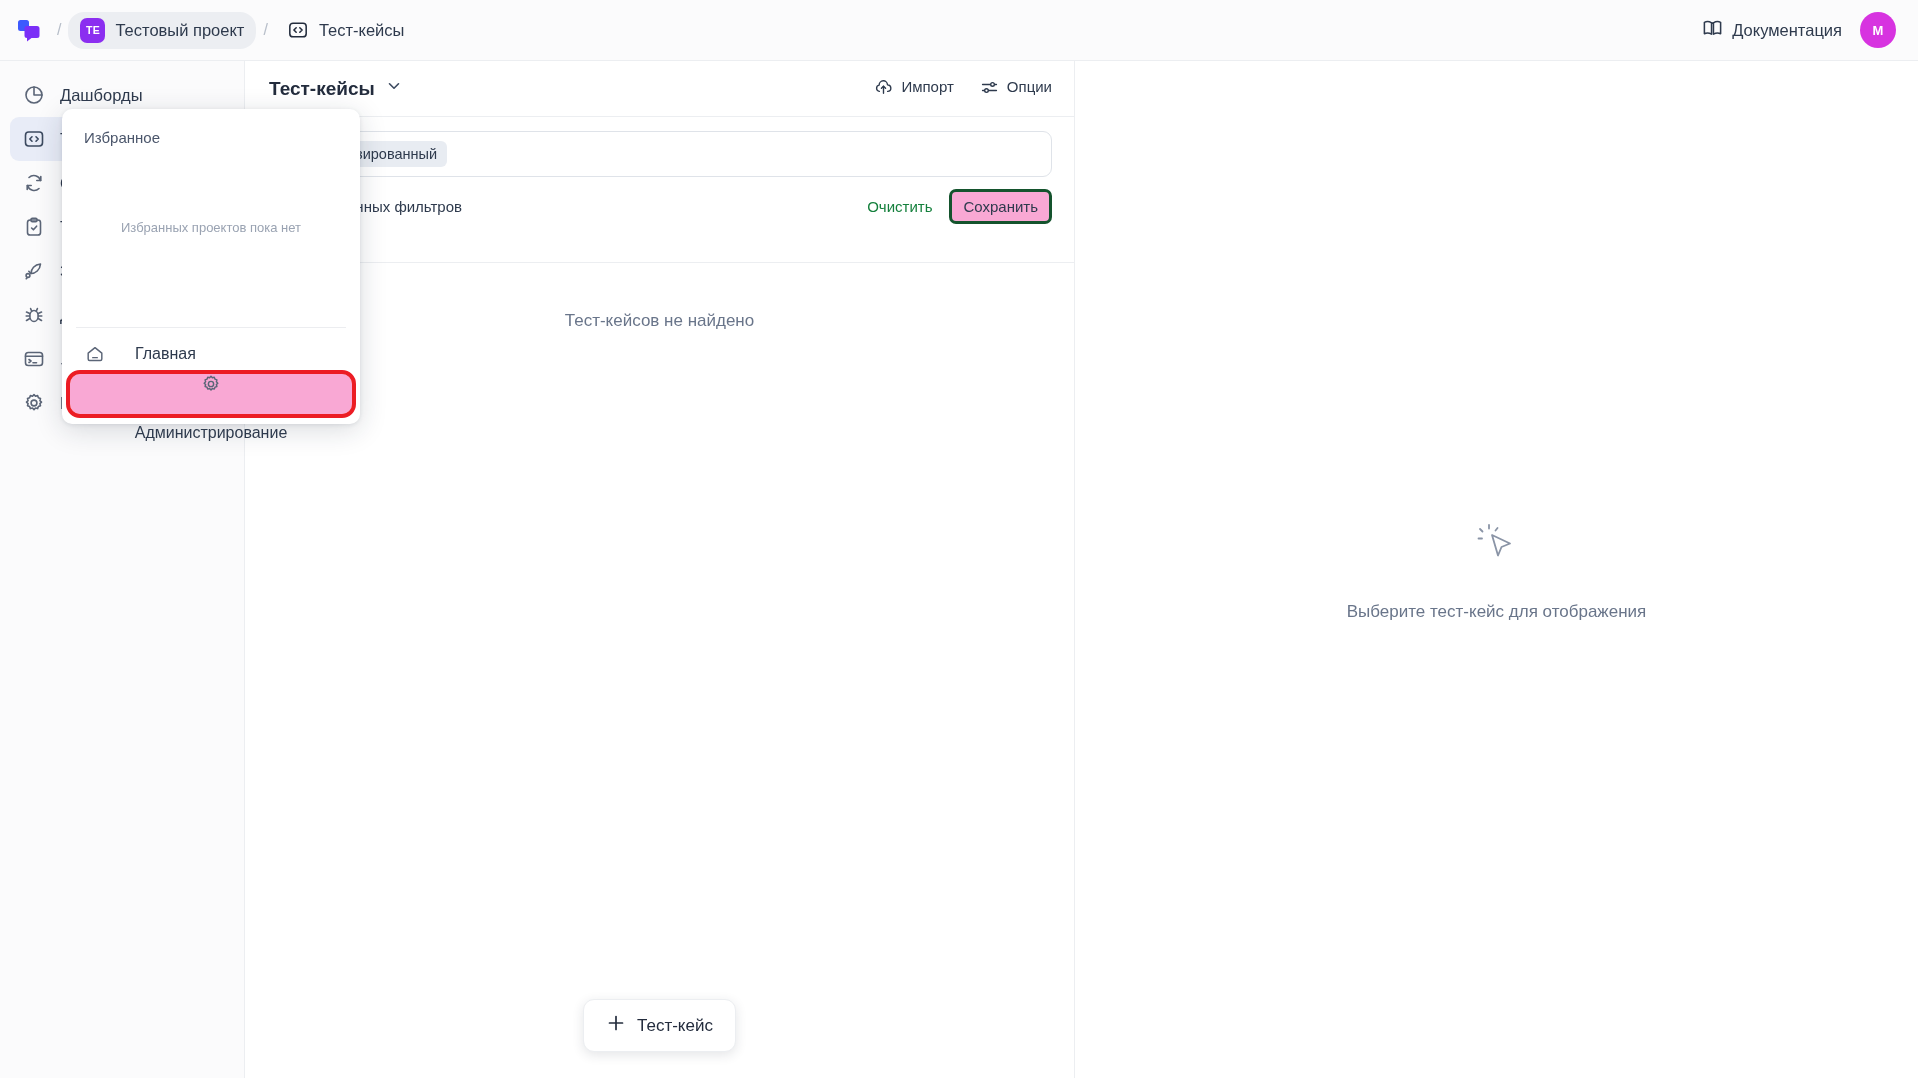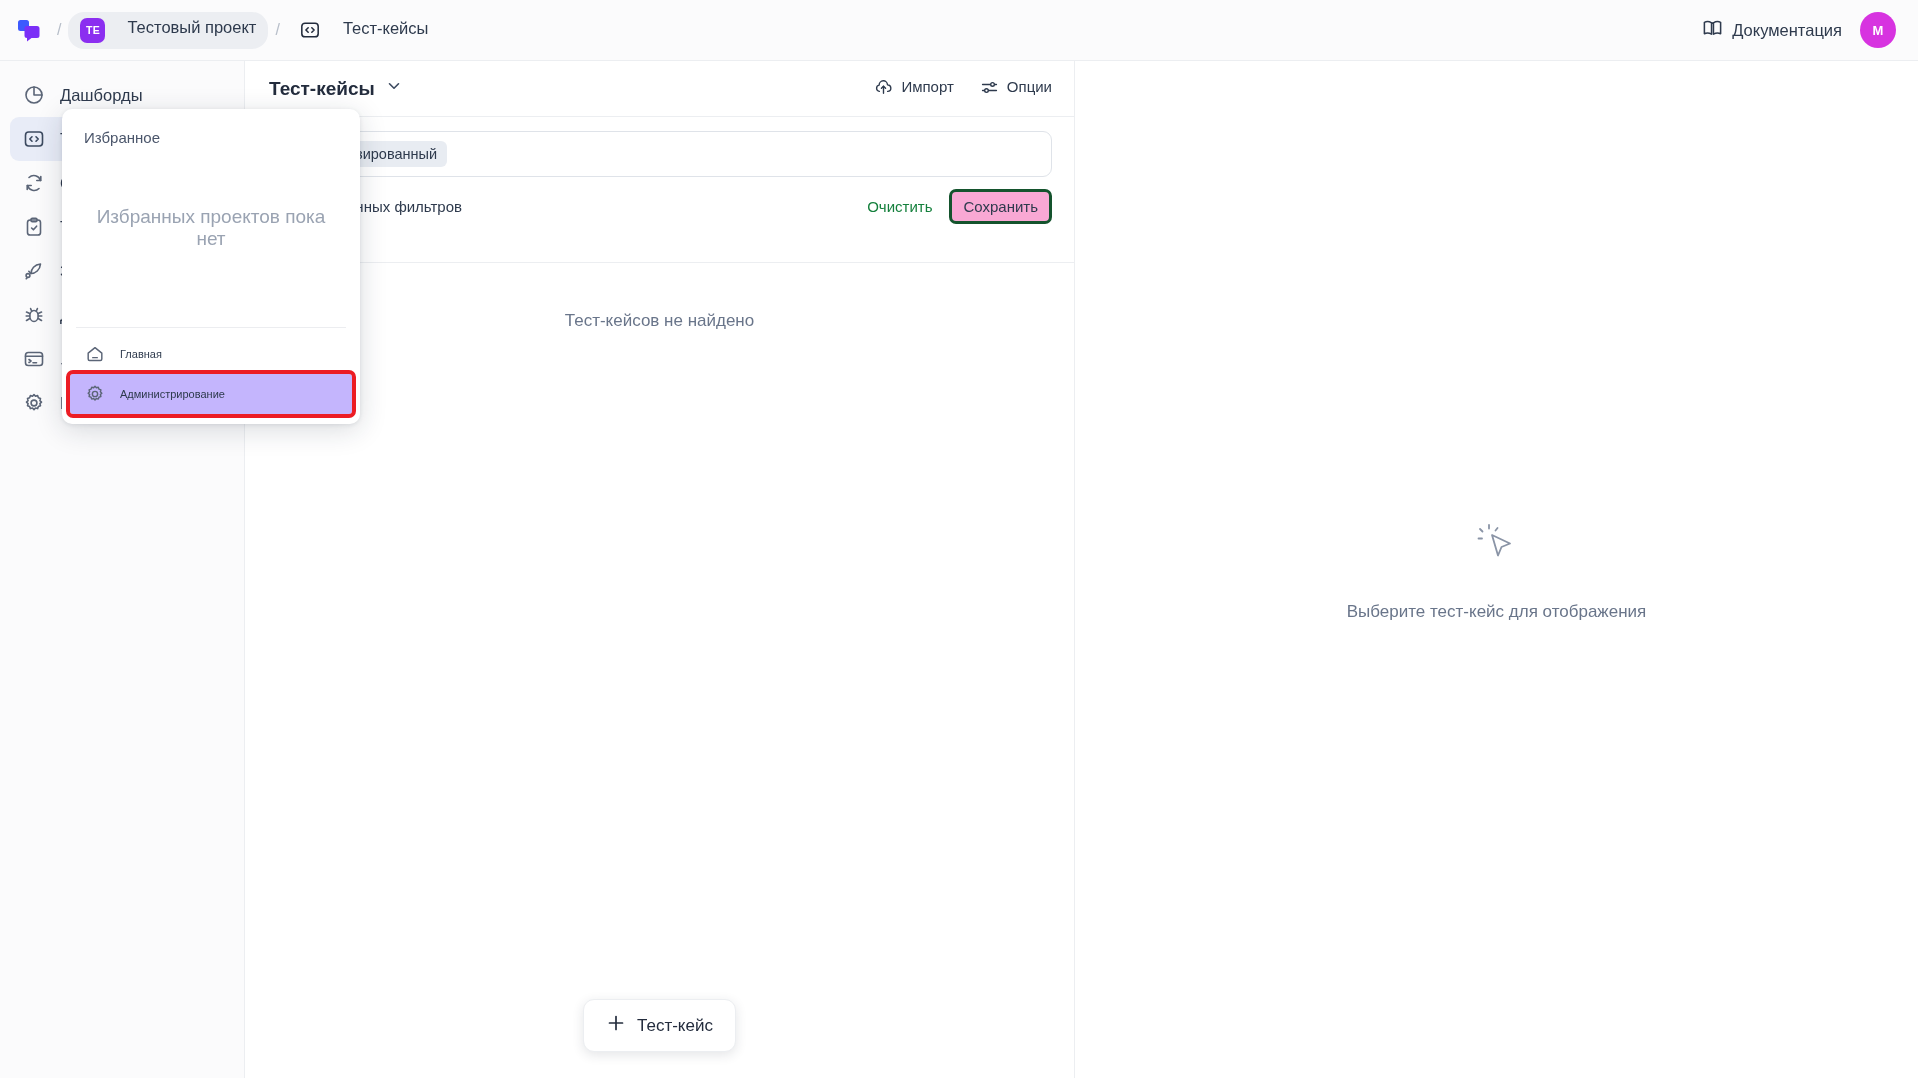--- a/index.html
+++ b/index.html
@@ -19,21 +19,21 @@
     height: 61px; min-height: 61px;
     display: flex; align-items: center;
     padding: 0 22px 0 12px;
     background: #fbfbfc;
     border-bottom: 1px solid #eceef1;
     position: relative; z-index: 30;
   }
   .brand-logo { width: 34px; height: 34px; display:flex; align-items:center; justify-content:center; margin-right: 4px; }
   .crumb-sep { color: #b7bec9; font-size: 16px; margin: 0 7px; font-weight: 300; }
   .crumb {
-    display: flex; align-items: flex-start; gap: 22px;
+    display: flex; align-items: center; gap: 10px;
     padding: 6px 12px; border-radius: 16px;
     font-size: 16.5px; color: #2e3a4d; cursor: pointer;
     white-space: nowrap;
   }
   .crumb.active { background: #eceef2; }
   .crumb-badge {
     width: 25px; height: 25px; border-radius: 7px;
     background: #8b2ef0; color: #fff;
     font-size: 10.5px; font-weight: 700;
     display: flex; align-items: center; justify-content: center;
@@ -169,37 +169,38 @@
     z-index: 40;
     display: flex; flex-direction: column;
     padding-top: 14px;
   }
   .pop-section-title {
     font-size: 15px; color: #4b5costs; color: #4b566b;
     padding: 6px 22px 0 22px;
   }
   .pop-empty {
     flex: 1; display: flex; align-items: center; justify-content: center;
-    font-size: 19px; color: #9aa3b2;
+    font-size: 13px; color: #9aa3b2;
     padding: 0 20px; text-align: center;
     margin-top: -18px;
   }
   .pop-divider { height: 1px; background: #ecedf0; margin: 0 14px; }
   .pop-list { padding: 6px 8px 10px 8px; }
   .pop-item {
-    display: flex; align-items: center; gap: 15px;
+    display: flex; align-items: center; gap: 30px;
     height: 40px; padding: 0 14px; border-radius: 8px;
-    font-size: 11px; color: #2e3a4d; cursor: pointer;
+    font-size: 16px; color: #2e3a4d; cursor: pointer;
   }
   .pop-ico { width: 21px; height: 21px; display: flex; align-items: center; justify-content: center; color: #5b6577; }
   .pop-item.highlight {
     outline: 4px solid #ec1c24;
     outline-offset: 0;
-    border-radius: 3px;
-    background: #c4b5fd;
+    border-radius: 10px;
+    background: #f9a8d4;
+    flex-direction: column;
   }
 </style>
 </head>
 <body>
 
 <div class="app">
 
   <div class="topbar">
 
     <div class="brand-logo">

